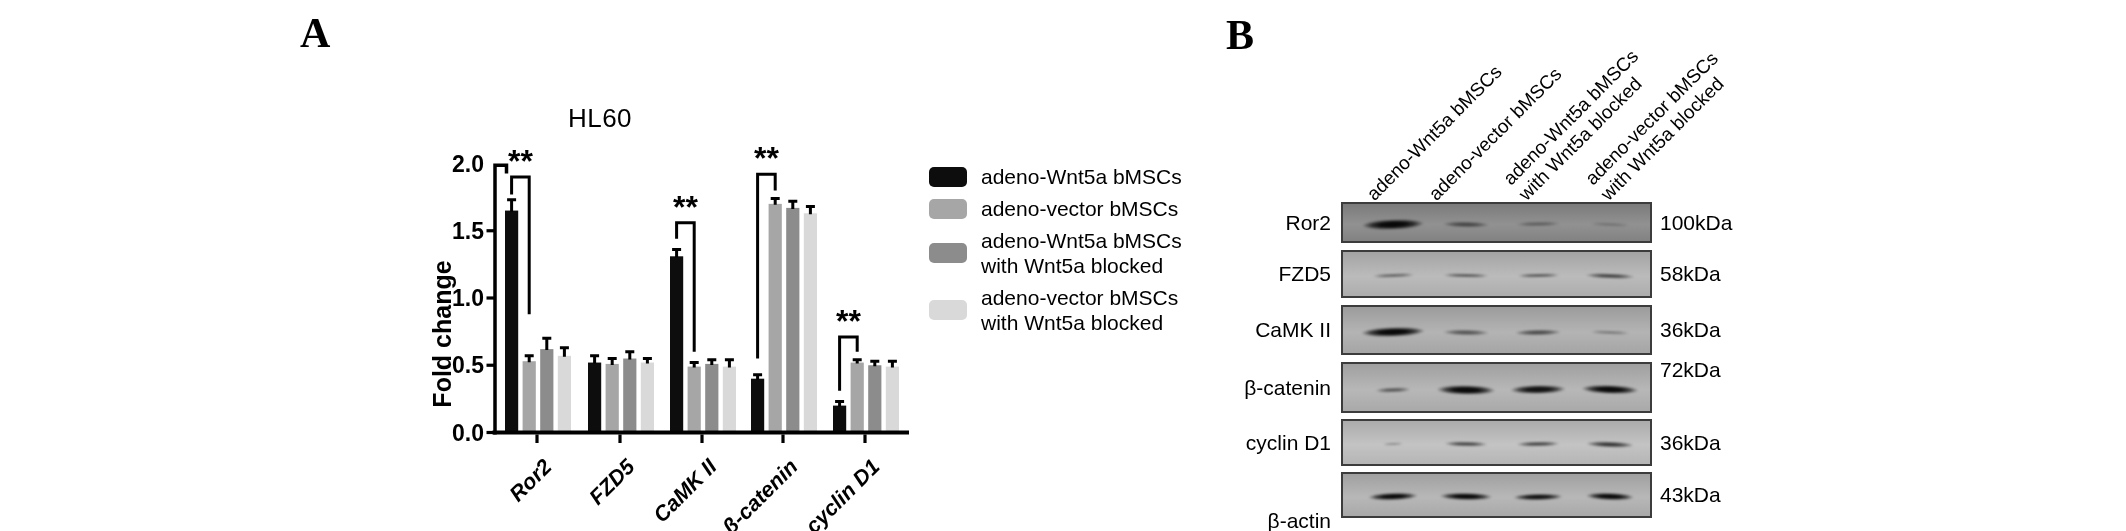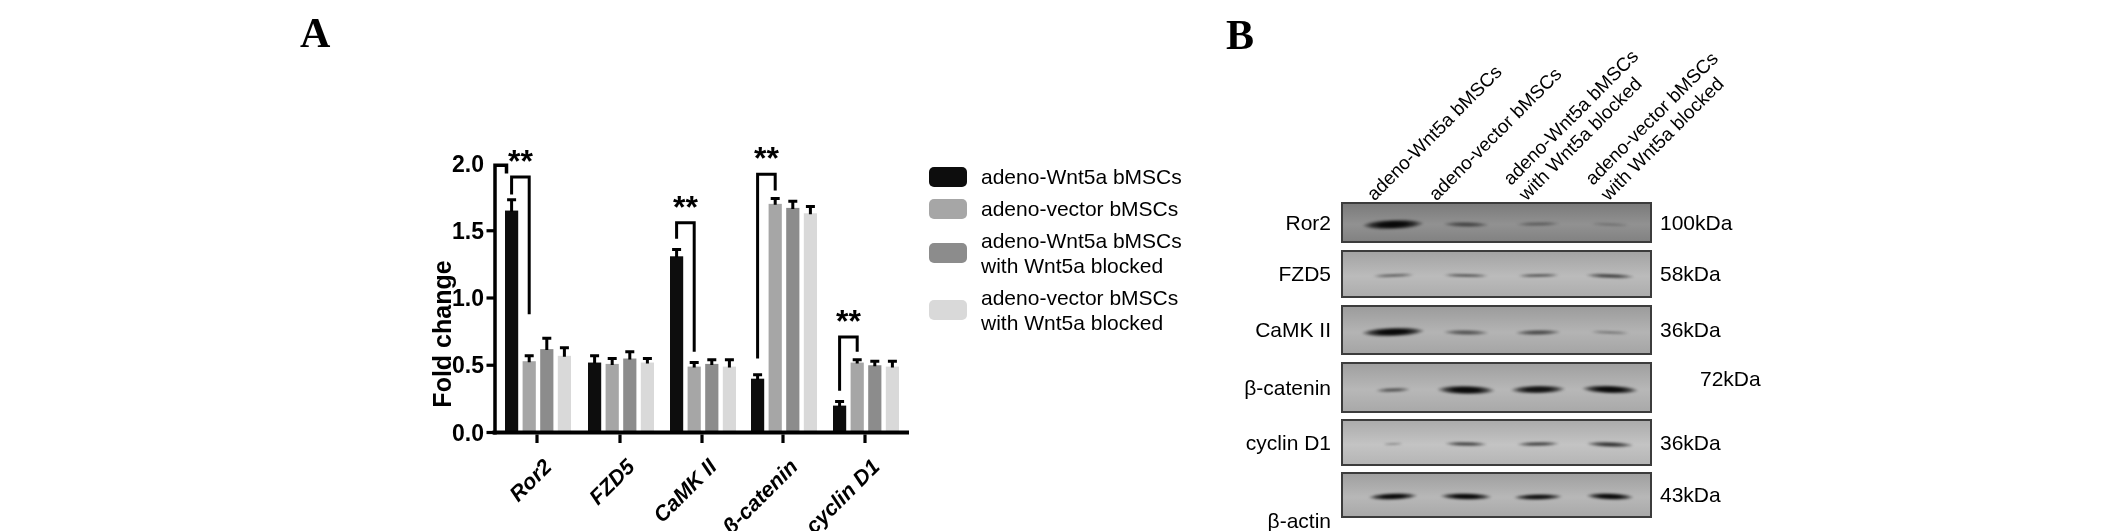--- a/index.html
+++ b/index.html
@@ -34,20 +34,21 @@
             background:linear-gradient(180deg,rgba(0,0,0,0.10),rgba(255,255,255,0.07) 55%,rgba(0,0,0,0.05));}
   .band{position:absolute;filter:blur(1.3px);}
 </style>
 </head>
 <body>
 
 <div class="figure">
 
   <div class="panel-label" id="label-a">A</div>
 
+  <div class="chart-title">HL60</div>
 
   <div class="y-axis-label">Fold change</div>
 
   <svg id="chart-svg" width="2126" height="531" viewBox="0 0 2126 531">
       <rect x="505" y="210.57500000000002" width="13.2" height="221.92499999999998" fill="#0d0d0d"></rect>
       <path d="M511.6 211.57500000000002 V199.815 M507.1 199.815 H516.1" stroke="#000" stroke-width="3" fill="none"></path>
       <rect x="588" y="362.56" width="13.2" height="69.94" fill="#0d0d0d"></rect>
       <path d="M594.6 363.56 V355.835 M590.1 355.835 H599.1" stroke="#000" stroke-width="3" fill="none"></path>
       <rect x="670" y="256.305" width="13.2" height="176.195" fill="#0d0d0d"></rect>
       <path d="M676.6 257.305 V249.57999999999998 M672.1 249.57999999999998 H681.1" stroke="#000" stroke-width="3" fill="none"></path>
@@ -177,21 +178,21 @@
       </div>
       <div class="blot-kda" style="top: 317px;">36kDa</div>
       <div class="blot-row-label" style="top: 374.5px;">β-catenin</div>
       <div class="blot-box" style="top: 362px; height: 51px; background: rgb(178, 178, 178);">
         <div class="shade"></div>
         <div class="band" style="left: 27px; top: 22.52px; width: 46px; height: 6px; transform: rotate(-2deg); background: radial-gradient(50% 50%, rgba(8, 8, 8, 0.525) 0px, rgba(8, 8, 8, 0.525) 32%, rgba(8, 8, 8, 0.35) 55%, rgba(8, 8, 8, 0) 78%);"></div>
         <div class="band" style="left: 85px; top: 19.52px; width: 76px; height: 12px; transform: rotate(1deg); background: radial-gradient(50% 50%, rgba(8, 8, 8, 0.996) 0px, rgba(8, 8, 8, 0.996) 32%, rgba(8, 8, 8, 0.667) 55%, rgba(8, 8, 8, 0) 78%);"></div>
         <div class="band" style="left: 159px; top: 20.02px; width: 72px; height: 11px; transform: rotate(-1deg); background: radial-gradient(50% 50%, rgba(8, 8, 8, 0.945) 0px, rgba(8, 8, 8, 0.945) 32%, rgba(8, 8, 8, 0.63) 55%, rgba(8, 8, 8, 0) 78%);"></div>
         <div class="band" style="left: 230px; top: 20.02px; width: 74px; height: 11px; transform: rotate(2deg); background: radial-gradient(50% 50%, rgba(8, 8, 8, 0.996) 0px, rgba(8, 8, 8, 0.996) 32%, rgba(8, 8, 8, 0.667) 55%, rgba(8, 8, 8, 0) 78%);"></div>
       </div>
-      <div class="blot-kda" style="top: 366px; margin-left: 40px;">72kDa</div>
+      <div class="blot-kda" style="top: 357px;">72kDa</div>
       <div class="blot-row-label" style="top: 429.5px;">cyclin D1</div>
       <div class="blot-box" style="top: 419px; height: 47px; background: rgb(191, 191, 191);">
         <div class="shade"></div>
         <div class="band" style="left: 37px; top: 21.44px; width: 26px; height: 4px; transform: rotate(-2deg); background: radial-gradient(50% 50%, rgba(8, 8, 8, 0.263) 0px, rgba(8, 8, 8, 0.263) 32%, rgba(8, 8, 8, 0.176) 55%, rgba(8, 8, 8, 0) 78%);"></div>
         <div class="band" style="left: 95px; top: 20.44px; width: 56px; height: 6px; transform: rotate(1deg); background: radial-gradient(50% 50%, rgba(8, 8, 8, 0.63) 0px, rgba(8, 8, 8, 0.63) 32%, rgba(8, 8, 8, 0.42) 55%, rgba(8, 8, 8, 0) 78%);"></div>
         <div class="band" style="left: 167px; top: 20.44px; width: 56px; height: 6px; transform: rotate(-1deg); background: radial-gradient(50% 50%, rgba(8, 8, 8, 0.63) 0px, rgba(8, 8, 8, 0.63) 32%, rgba(8, 8, 8, 0.42) 55%, rgba(8, 8, 8, 0) 78%);"></div>
         <div class="band" style="left: 236px; top: 19.94px; width: 62px; height: 7px; transform: rotate(2deg); background: radial-gradient(50% 50%, rgba(8, 8, 8, 0.733) 0px, rgba(8, 8, 8, 0.733) 32%, rgba(8, 8, 8, 0.49) 55%, rgba(8, 8, 8, 0) 78%);"></div>
       </div>
       <div class="blot-kda" style="top: 429.5px;">36kDa</div>
       <div class="blot-row-label" style="top: 508px;">β-actin</div>

